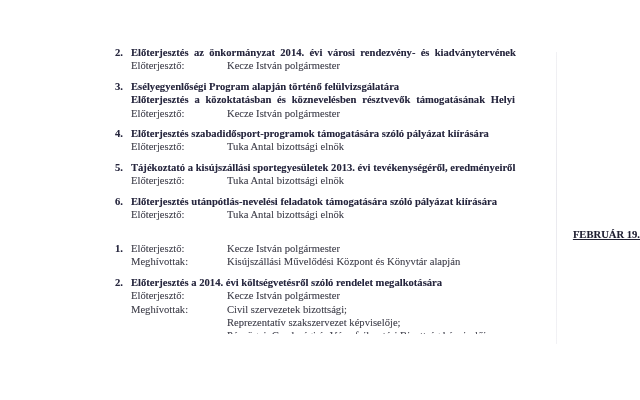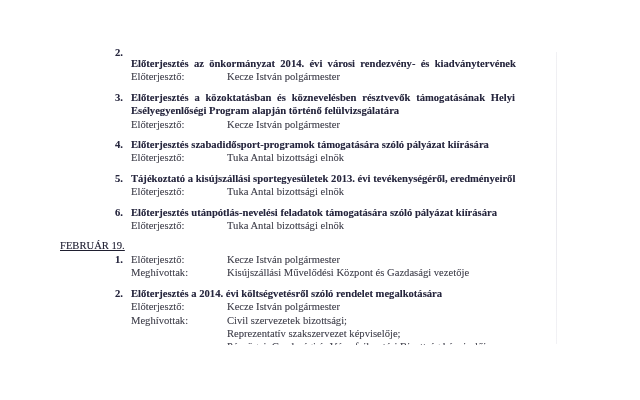--- a/index.html
+++ b/index.html
@@ -9,30 +9,31 @@
     font-family:"Liberation Serif", serif;
     color:#44444d;
     font-size:10.6px;
     line-height:13.4px;
   }
   .page{position:absolute;top:46px;left:0;width:640px;}
   .bold{font-weight:bold;color:#26263d;}
   .txt{text-shadow:0 0 0.5px rgba(50,50,80,0.35);}
   .heading{
     margin:0 0 0 60px;
-    font-weight:normal;color:#1f1f30;
+    font-weight:bold;color:#1f1f30;
     text-decoration:underline;
     white-space:nowrap;
+    text-align:right;
   }
   .item{display:flex;margin:0 0 7px 115px;}
   .item.first{margin-top:0;}
   .num{width:16px;flex:none;font-weight:bold;color:#26263d;}
   .ibody{width:425px;flex:none;}
   .tl{white-space:nowrap;}
-  .ws1{word-spacing:2.6px;margin-top:11px;}
+  .ws1{word-spacing:2.6px;}
   .ws2{word-spacing:3.1px;}
   .field{display:flex;gap:34px;}
   .flabel{width:62px;flex:none;white-space:nowrap;}
   .fvals{flex:1;}
   .fv{white-space:nowrap;}
   .clipped{height:5px;overflow:hidden;}
   .edge{
     position:absolute;left:556px;top:52px;width:1px;height:292px;
     background:linear-gradient(#f1f1f4, #e9e9ee, #f2f2f5);
   }
@@ -53,22 +54,22 @@
           <div class="fvals">
               <div class="fv">Kecze István polgármester</div>
             </div>
         </div>
       </div>
     </div>
 
     <div class="item">
       <div class="num">3.</div>
       <div class="ibody">
+        <div class="tl bold">Esélyegyenlőségi Program alapján történő felülvizsgálatára</div>
         <div class="tl bold ws2">Előterjesztés a közoktatásban és köznevelésben résztvevők támogatásának Helyi</div>
-        <div class="tl bold">Esélyegyenlőségi Program alapján történő felülvizsgálatára</div>
         <div class="field">
           <div class="flabel">Előterjesztő:</div>
           <div class="fvals">
               <div class="fv">Kecze István polgármester</div>
             </div>
         </div>
       </div>
     </div>
 
     <div class="item">
@@ -120,21 +121,21 @@
       <div class="ibody">
         <div class="field">
           <div class="flabel">Előterjesztő:</div>
           <div class="fvals">
               <div class="fv">Kecze István polgármester</div>
             </div>
         </div>
         <div class="field">
           <div class="flabel">Meghívottak:</div>
           <div class="fvals">
-              <div class="fv">Kisújszállási Művelődési Központ és Gazdasági vezetője</div>
+              <div class="fv">Kisújszállási Művelődési Központ és Könyvtár alapján</div>
             </div>
         </div>
       </div>
     </div>
 
     <div class="item">
       <div class="num">2.</div>
       <div class="ibody">
         <div class="tl bold">Előterjesztés a 2014. évi költségvetésről szóló rendelet megalkotására</div>
         <div class="field">

